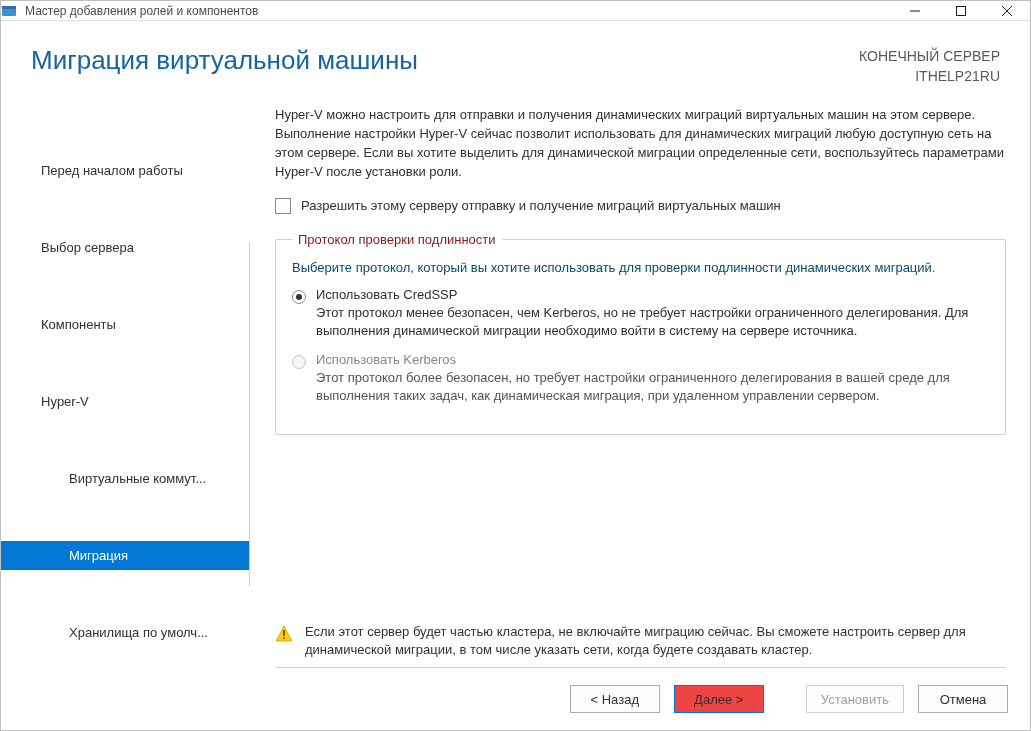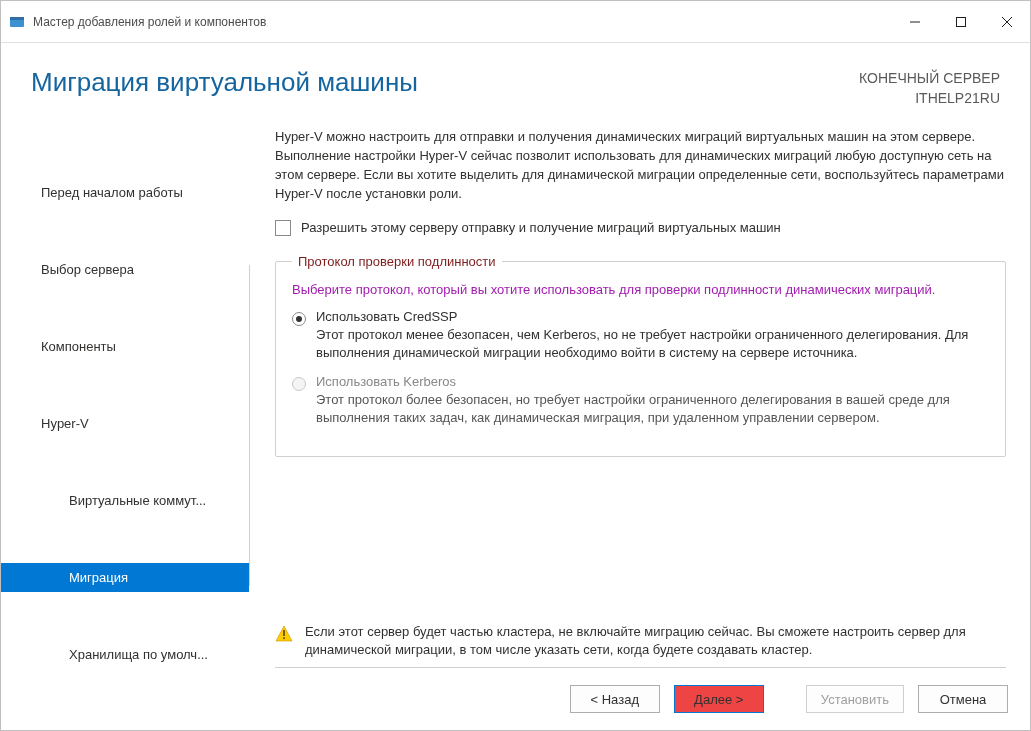--- a/index.html
+++ b/index.html
@@ -10,24 +10,23 @@
     background: #fff;
     width: 1031px;
     height: 731px;
     overflow: hidden;
     display: flex;
     flex-direction: column;
     border: 1px solid #c0c0c0;
   }
   
   .titlebar {
-    height: 42px;
+    height: 20px;
     display: flex;
     align-items: center;
-    padding-left: 8px;
     border-bottom: 1px solid #e1e1e1;
     background: #fff;
   }
   .titlebar .app-icon {
     width: 16px; height: 16px;
     margin-right: 8px;
     display: flex; align-items: center; justify-content: center;
   }
   .titlebar .title-text {
     font-size: 12px;
@@ -133,21 +132,21 @@
     border-radius: 2px;
     padding: 12px 16px 16px 16px;
     margin-bottom: 8px;
   }
   fieldset.group legend {
     padding: 0 6px;
     font-size: 13px;
     color: #7f1d1d;
   }
   .group-help {
-    color: #a21caf;
+    color: #0c4a6e;
     font-size: 13px;
     line-height: 1.4;
     margin-bottom: 10px;
   }
   .radio-option {
     display: flex;
     gap: 10px;
     margin-bottom: 12px;
     align-items: flex-start;
   }

